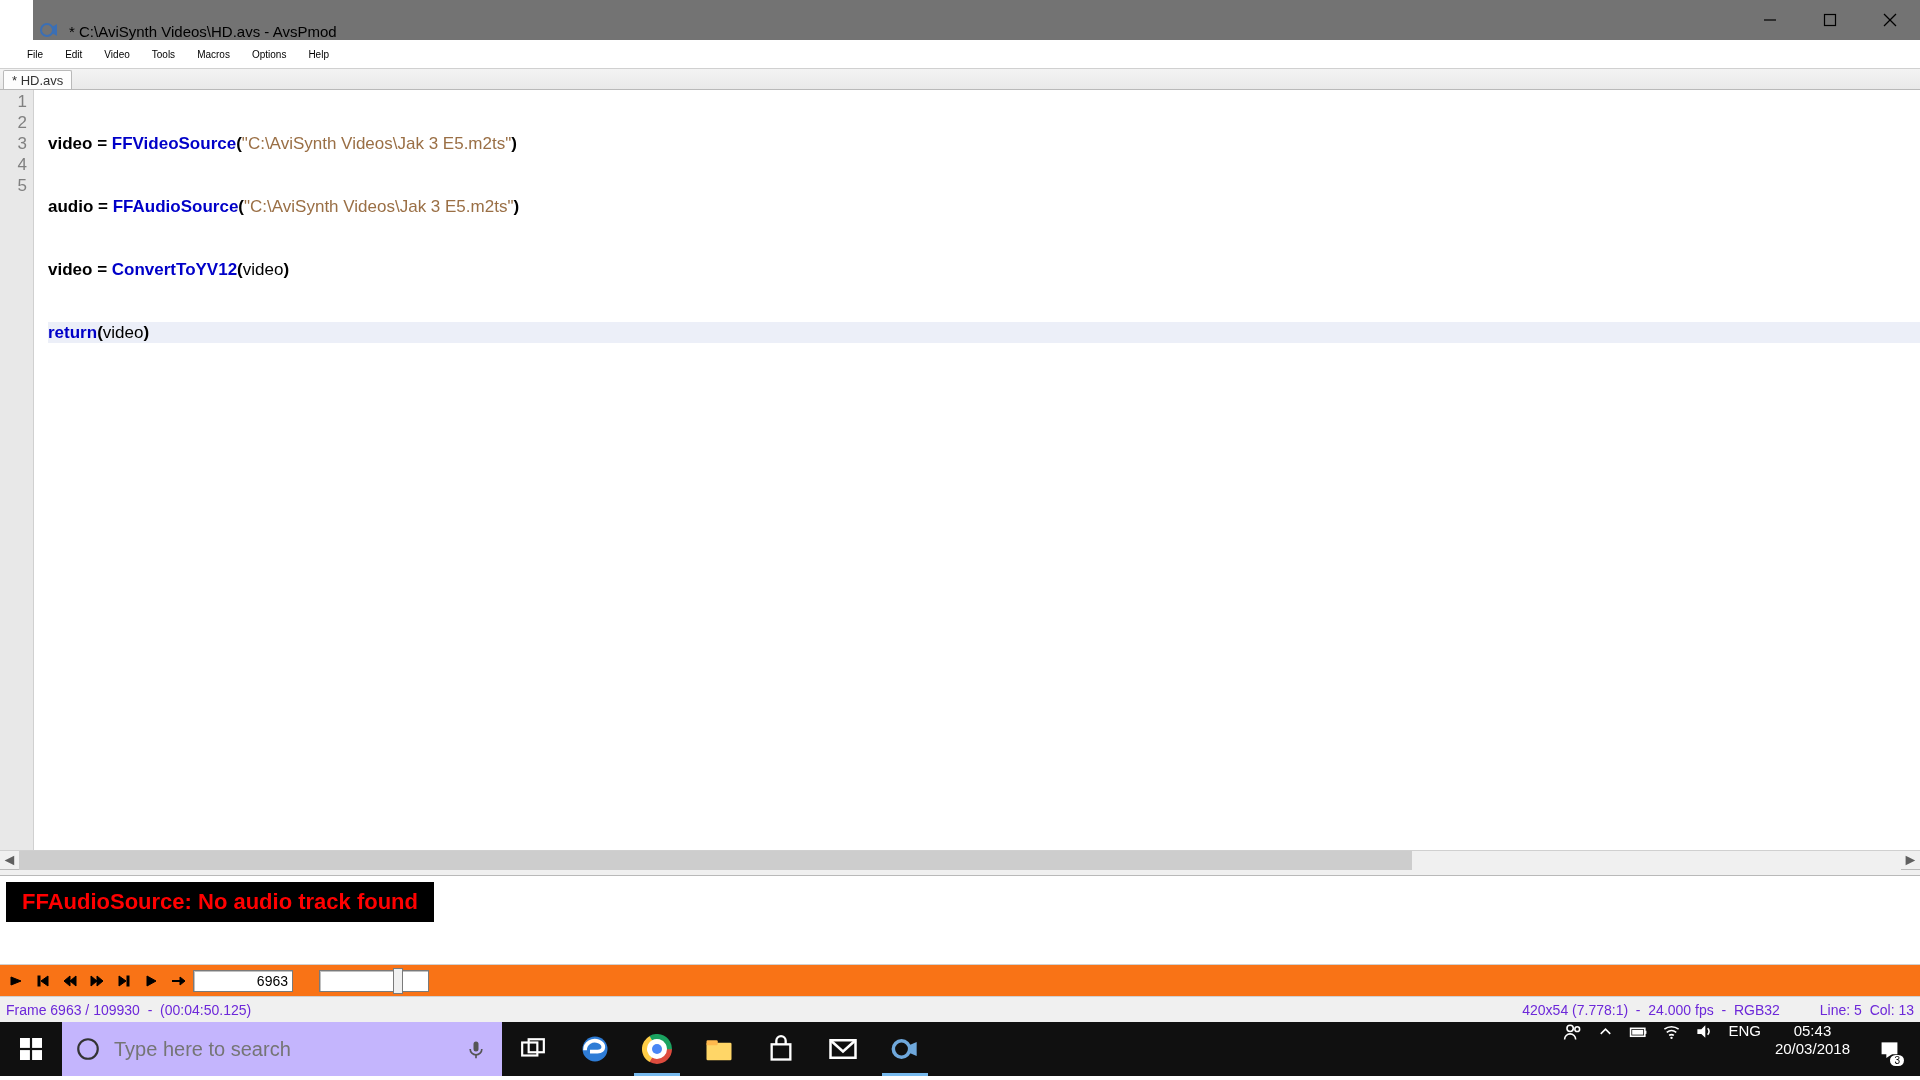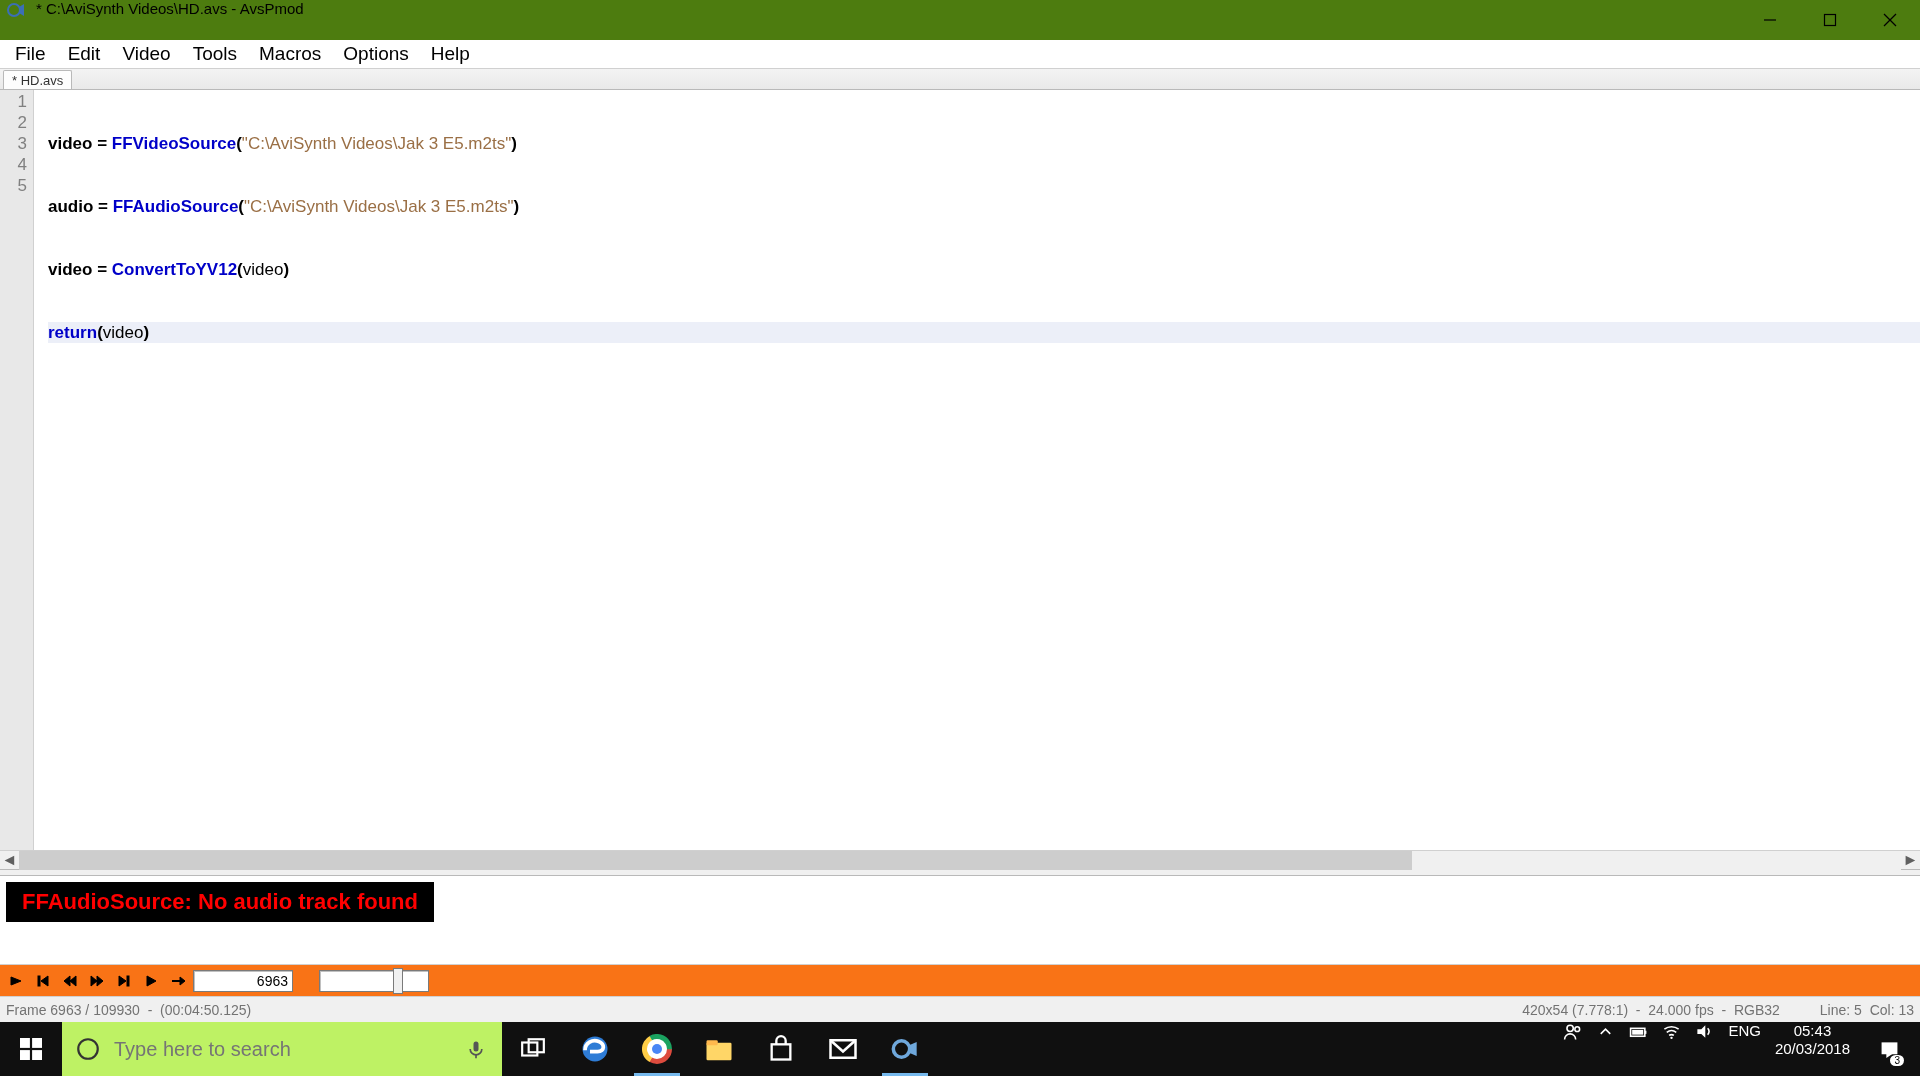--- a/index.html
+++ b/index.html
@@ -1,27 +1,27 @@
 <!DOCTYPE html>
 <html><head>
 <meta charset="utf-8">
 <style>
 * { margin:0; padding:0; box-sizing:border-box; font-family:"Segoe UI",Tahoma,sans-serif; }
 html,body { width:1920px; height:1080px; overflow:hidden; background:#fff; }
 
 
-.titlebar { height:40px; background:#4d7c0f; display:flex; align-items:flex-start; border-bottom:0; }
+.titlebar { height:40px; background:#737373; display:flex; align-items:flex-end; border-bottom:0;margin-left:33px; }
 .titlebar .app-icon { width:20px; height:20px; margin:0 10px 0 6px; }
 .titlebar .title { font-size:15px; color:#000; flex:0 0 auto; }
 .titlebar .spacer { flex:1; }
 .winbtn { width:60px; height:40px; display:flex; align-items:center; justify-content:center; }
 .winbtn svg { width:14px; height:14px; }
 
 
-.menubar { height:28px; background:#fff; display:flex; align-items:center; padding-left:4px; font-size:19px; }
+.menubar { height:28px; background:#fff; display:flex; align-items:center; padding-left:16px; font-size:10px; }
 .menubar .menuitem { padding:3px 11px; }
 
 
 .tabstrip { height:22px; background:linear-gradient(#f3f3f3,#e9e9e9); border-top:1px solid #d0d0d0; border-bottom:1px solid #b9b9b9; display:flex; align-items:flex-end; padding-left:3px; }
 .filetab { height:19px; font-size:13px; padding:2px 8px 0 8px; background:#fdfdfd; border:1px solid #b9b9b9; border-bottom:none; border-radius:2px 2px 0 0; color:#333; }
 
 
 .editor-wrap { position:relative; height:760px; display:flex; font-family:Consolas,"Courier New",monospace; font-size:17px; }
 .gutter { width:34px; background:#e8e8e8; border-right:1px solid #d0d0d0; color:#808080; text-align:right; padding-right:6px; padding-top:1px; line-height:21px; }
 .code { flex:1; padding-top:1px; padding-left:14px; line-height:21px; white-space:pre; overflow:hidden; }
@@ -46,28 +46,28 @@
 
 
 .transport { height:32px; background:#f97316; border-top:1px solid #d0d0d0; display:flex; align-items:center; padding:0 4px; gap:3px; }
 .tbtn { width:24px; height:24px; display:flex; align-items:center; justify-content:center; }
 .tbtn svg { width:14px; height:14px; fill:#000; stroke:#000; }
 .frame-input { width:100px; height:22px; border:1px solid #7a7a7a; background:#fff; font-size:14px; text-align:right; padding-right:4px; box-shadow:inset 1px 1px 0 #c0c0c0; }
 .slider { flex:0 0 110px; height:22px; position:relative; border:1px solid #7a7a7a; background:#fff; box-shadow:inset 1px 1px 0 #c0c0c0; }
 .slider .handle { position:absolute; left:68%; top:-3px; width:10px; height:26px; background:#f0f0f0; border:1px solid #7a7a7a; }
 
 
-.statusbar { height:26px; background:#f0f0f0; border-top:1px solid #d0d0d0; display:flex; align-items:center; font-size:14px; padding:0 6px; color:#737373; }
+.statusbar { height:26px; background:#f0f0f0; border-top:1px solid #d0d0d0; display:flex; align-items:center; font-size:14px; padding:0 6px; color:#6d28d9; }
 .statusbar .sep { flex:1; }
 .statusbar span { white-space:pre; }
 
 
 .taskbar { height:54px; background:#101010; display:flex; align-items:center; color:#fff; }
 .start { width:62px; height:54px; display:flex; align-items:center; justify-content:center; }
-.searchbox { width:440px; height:54px; background:#bef264; display:flex; align-items:center; }
+.searchbox { width:440px; height:54px; background:#c4b5fd; display:flex; align-items:center; }
 .search-icon { width:52px; display:flex; align-items:center; justify-content:center; }
 .search-input { flex:1; border:none; outline:none; font-size:20px; color:#666; background:transparent; }
 .mic { width:52px; height:54px; display:flex; align-items:center; justify-content:center; }
 .taskbtn { width:62px; height:54px; display:flex; align-items:center; justify-content:center; position:relative; }
 .taskbtn.active::after { content:""; position:absolute; bottom:0; left:8px; right:8px; height:3px; background:#76b9ed; }
 .taskbtn.running::after { content:""; position:absolute; bottom:0; left:8px; right:8px; height:3px; background:#76b9ed; }
 .tray { margin-left:auto; display:flex; gap:14px; padding-right:6px; font-size:15px; }
 .tray .clock { text-align:center; line-height:18px; font-size:15px; }
 .tray svg { width:19px; height:19px; fill:#fff; }
 .notif { width:50px; height:54px; display:flex; align-items:center; justify-content:center; position:relative; }

